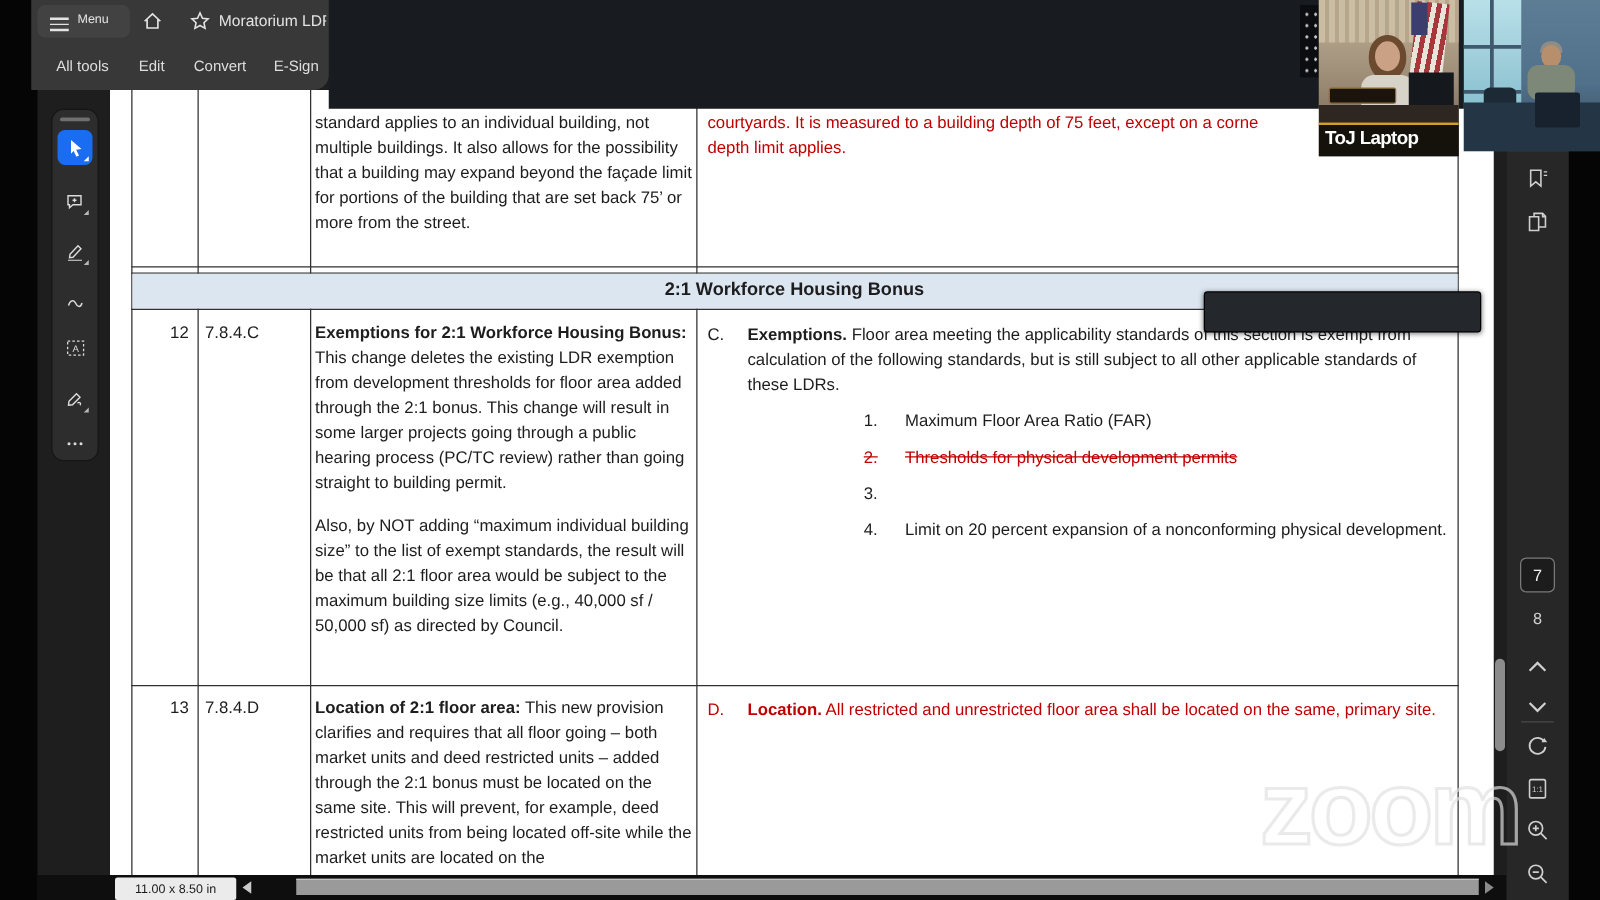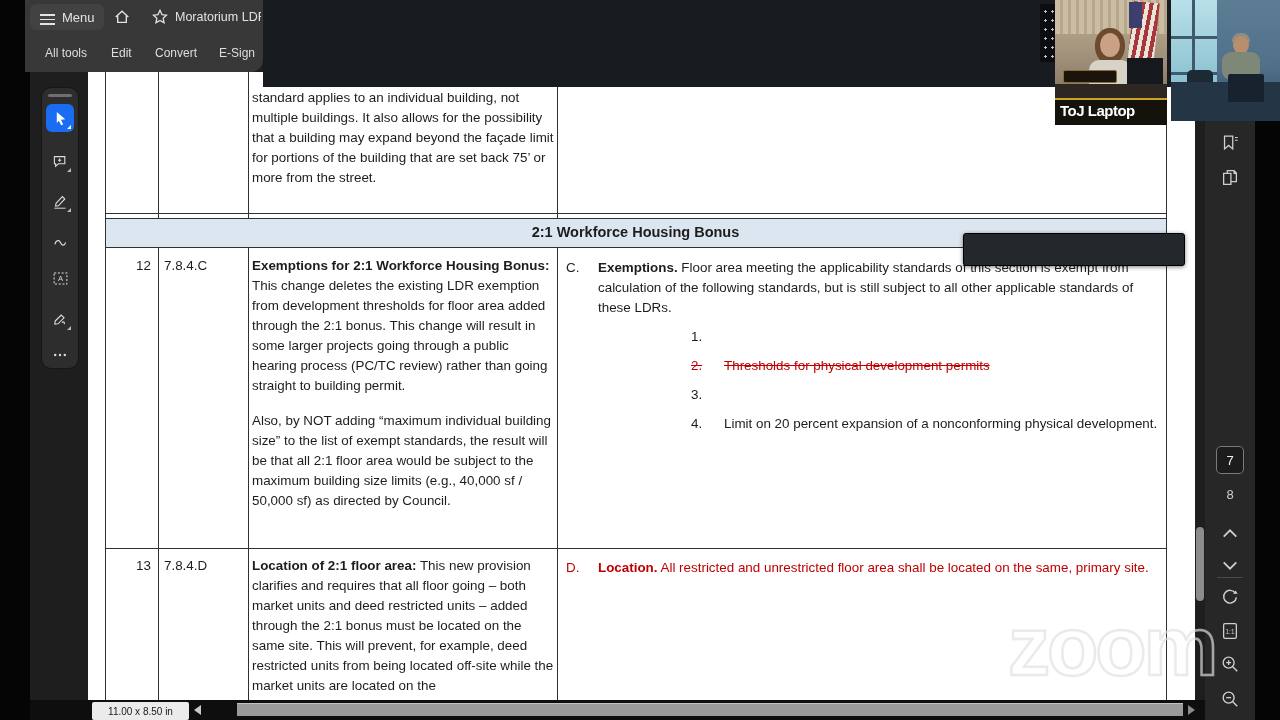--- a/index.html
+++ b/index.html
@@ -30,21 +30,21 @@
   .hang .mk { flex:0 0 32px; }
   .li { display:flex; margin-top:9px; padding-left:125px; }
   .li .mk { flex:0 0 33px; }
   .nw { white-space:nowrap; display:block; }
 
   
   .topbar { left:25px; top:0; width:238px; height:72px; background:#383838; border-bottom-right-radius:12px; z-index:6; color:#e3e3e3; }
   .menu-pill { position:absolute; left:5px; top:4px; width:74px; height:26px; background:#424242; border-radius:6px; }
   .hamburger { position:absolute; left:15px; top:11px; width:15px; }
   .hamburger i { display:block; height:1.6px; background:#e3e3e3; margin:3px 0; }
-  .menulbl { position:absolute; left:37px; top:10px; font-size:13px; }
+  .menulbl { position:absolute; left:37px; top:10px; font-size:10px; }
   .tb-ic { position:absolute; top:8px; color:#e3e3e3; }
   .tabtitle { position:absolute; left:150px; top:10px; font-size:12.5px; width:86px; white-space:nowrap; overflow:hidden; }
   .tb2 { position:absolute; top:46px; font-size:12px; color:#dedede; }
 
   
   .stripe { left:263px; top:0; width:917px; height:87px; background:#181c21; z-index:4; }
   .dots { left:1040px; top:4px; width:26px; height:58px; z-index:5; background-color:#0b0d10;
           background-image:radial-gradient(rgba(255,255,255,.75) 1px, transparent 1.2px);
           background-size:7px 9px; background-position:2px 3px; }
 
@@ -127,36 +127,41 @@
     <div class="vline" style="left:160px"></div>
     <div class="vline" style="left:469px"></div>
     <div class="vline" style="left:1078px"></div>
     <div class="hline" style="top:141px"></div>
     <div class="hline" style="top:146px"></div>
     <div class="hdrfill"></div>
     <div class="hline" style="top:175px"></div>
     <div class="hline" style="top:476px"></div>
 
     <div class="cell3" style="top:16px">standard applies to an individual building, not multiple buildings. It also allows for the possibility that a building may expand beyond the façade limit for portions of the building that are set back 75’ or more from the street.</div>
+    <div class="cell4 red" style="top:16px">
+      <span class="nw">courtyards.  It is measured to a building depth of 75 feet, except on a corne</span>
+      <span class="nw">depth limit applies.</span>
+    </div>
 
     <div class="hdrtitle">2:1 Workforce Housing Bonus</div>
 
     <div class="rownum" style="top:184px">12</div>
     <div class="refcol" style="top:184px">7.8.4.C</div>
     <div class="cell3" style="top:184px">
       <p><span class="bold">Exemptions for 2:1 Workforce Housing Bonus:</span><span> This change deletes the existing LDR exemption from development thresholds for floor area added through the 2:1 bonus. This change will result in some larger projects going through a public hearing process (PC/TC review) rather than going straight to building permit.</span></p>
       <p style="margin-top:15px"><span>Also, by </span><span class="u">NOT</span><span> adding “maximum individual building size” to the list of exempt standards, the result will be that all 2:1 floor area would be subject to the maximum building size limits (e.g., 40,000 sf / 50,000 sf) as directed by Council.</span></p>
     </div>
     <div class="cell4" style="top:186px">
       <div class="hang">
         <span class="mk">C.</span>
         <span><span class="bold">Exemptions.</span><span> Floor area meeting the applicability standards of this section is exempt from calculation of the following standards, but is still subject to all other applicable standards of these LDRs.</span></span>
       </div>
       <div class="li">
         <span class="mk">1.</span>
+        <span>Maximum Floor Area Ratio (FAR)</span>
       </div>
       <div class="li red strike">
         <span class="mk">2.</span>
         <span>Thresholds for physical development permits</span>
       </div>
       <div class="li">
         <span class="mk">3.</span>
       </div>
       <div class="li">
         <span class="mk">4.</span>

